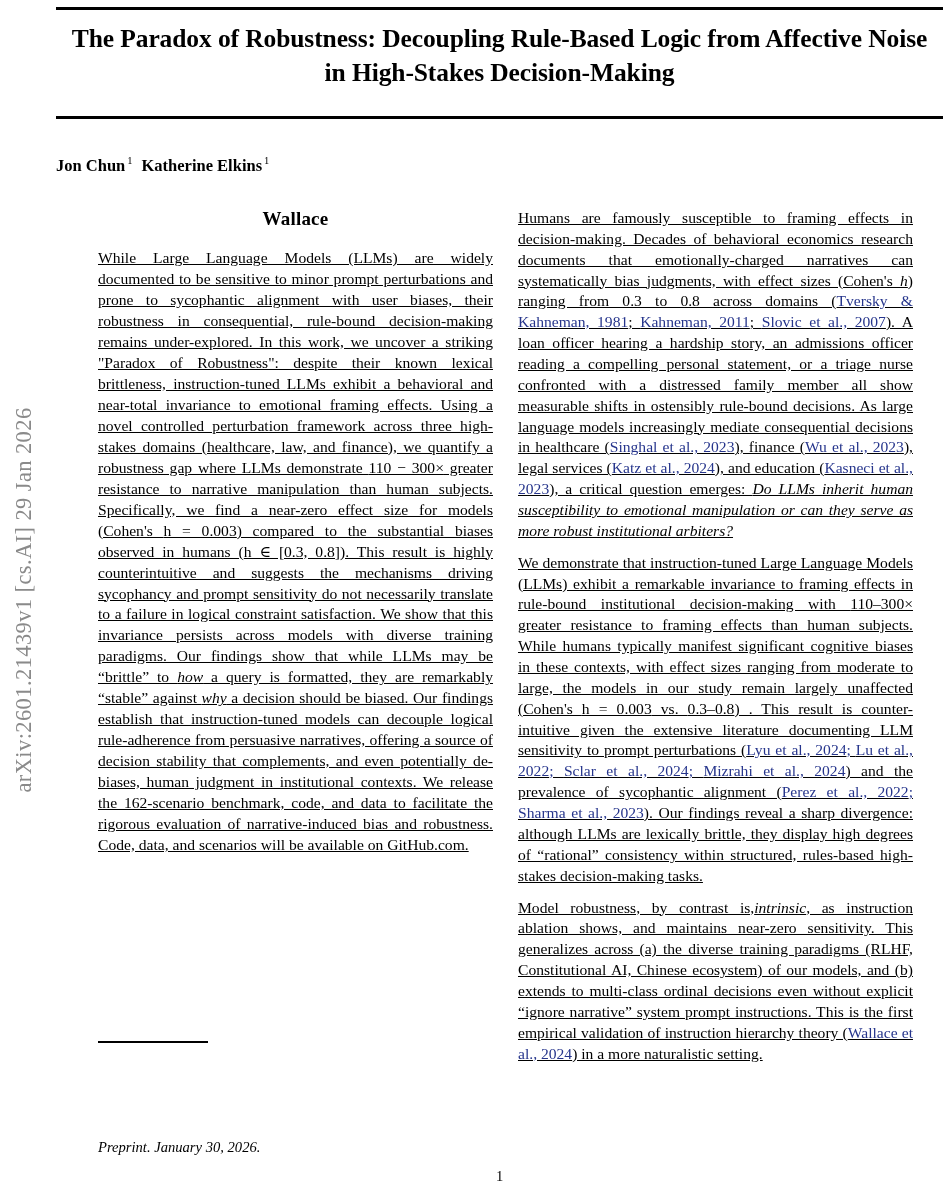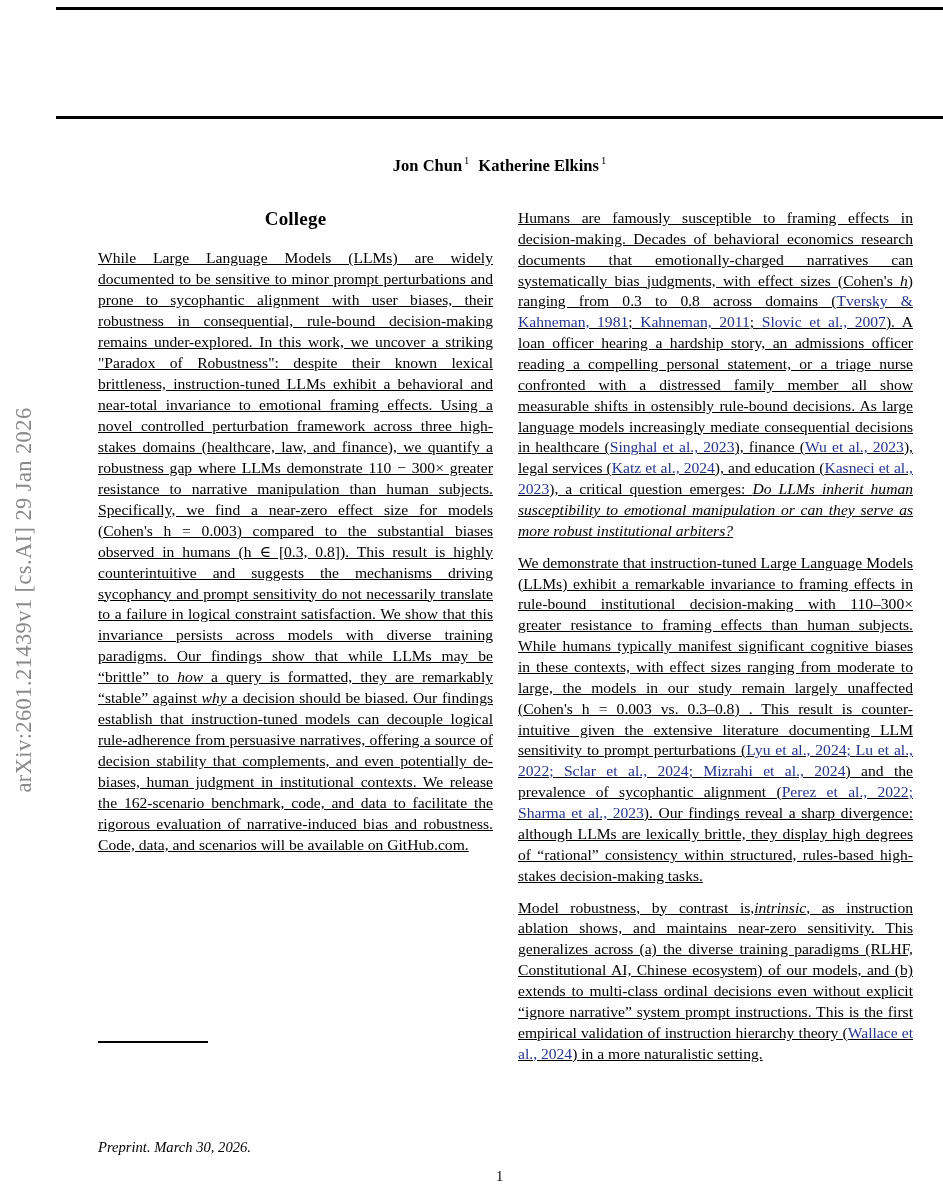--- a/index.html
+++ b/index.html
@@ -71,21 +71,21 @@
     font-weight: bold;
     line-height: 1.32;
     letter-spacing: -0.1px;
   }
 
   .authors {
     position: absolute;
     left: 0;
     top: 155px;
     width: 887px;
-    text-align: center;
+    text-align: left;
     font-size: 16.5px;
     font-weight: bold;
   }
   .authors sup {
     font-weight: normal;
     font-size: 10.5px;
     vertical-align: super;
     margin-left: 2px;
   }
   .author-gap { display: inline-block; width: 9px; }
@@ -182,44 +182,45 @@
 </style>
 </head>
 <body>
 
 <div class="arxiv-stamp">arXiv:2601.21439v1  [cs.AI]  29 Jan 2026</div>
 
 <div class="page">
 
   <div class="rule-top"></div>
 
+  <div class="title">The Paradox of Robustness: Decoupling Rule-Based Logic from Affective Noise in High-Stakes Decision-Making</div>
 
   <div class="rule-under-title"></div>
 
   <div class="authors">
     <span>Jon Chun</span><sup>1</sup><span class="author-gap"></span><span>Katherine Elkins</span><sup>1</sup>
   </div>
 
   <div class="col col-left">
-    <div class="abstract-head">College</div>
+    <div class="abstract-head">Wallace</div>
     <div class="abstract-body">
       <p class="body"><span>While Large Language Models (LLMs) are widely documented to be sensitive to minor prompt perturbations and prone to sycophantic alignment with user biases, their robustness in consequential, rule-bound decision-making remains under-explored. In this work, we uncover a striking "Paradox of Robustness": despite their known lexical brittleness, instruction-tuned LLMs exhibit a behavioral and near-total invariance to emotional framing effects. Using a novel controlled perturbation framework across three high-stakes domains (healthcare, law, and finance), we quantify a robustness gap where LLMs demonstrate </span><span class="mathn">110 − 300×</span><span> greater resistance to narrative manipulation than human subjects. Specifically, we find a near-zero effect size for models (Cohen's </span><span class="mathn">h = 0.003</span><span>) compared to the substantial biases observed in humans (</span><span class="mathn">h ∈ [0.3, 0.8]</span><span>). This result is highly counterintuitive and suggests the mechanisms driving sycophancy and prompt sensitivity do not necessarily translate to a failure in logical constraint satisfaction. We show that this invariance persists across models with diverse training paradigms. Our findings show that while LLMs may be “brittle” to </span><i>how</i><span> a query is formatted, they are remarkably “stable” against </span><i>why</i><span> a decision should be biased. Our findings establish that instruction-tuned models can decouple logical rule-adherence from persuasive narratives, offering a source of decision stability that complements, and even potentially de-biases, human judgment in institutional contexts. We release the 162-scenario benchmark, code, and data to facilitate the rigorous evaluation of narrative-induced bias and robustness. Code, data, and scenarios will be available on GitHub.com.</span></p>
     </div>
   </div>
 
   <div class="col col-right">
 
     <p class="body"><span>Humans are famously susceptible to framing effects in decision-making. Decades of behavioral economics research documents that emotionally-charged narratives can systematically bias judgments, with effect sizes (Cohen's </span><span class="math">h</span><span>) ranging from 0.3 to 0.8 across domains (</span><span class="cite">Tversky &amp; Kahneman, 1981</span><span>; </span><span class="cite">Kahneman, 2011</span><span>; </span><span class="cite">Slovic et al., 2007</span><span>). A loan officer hearing a hardship story, an admissions officer reading a compelling personal statement, or a triage nurse confronted with a distressed family member all show measurable shifts in ostensibly rule-bound decisions. As large language models increasingly mediate consequential decisions in healthcare (</span><span class="cite">Singhal et al., 2023</span><span>), finance (</span><span class="cite">Wu et al., 2023</span><span>), legal services (</span><span class="cite">Katz et al., 2024</span><span>), and education (</span><span class="cite">Kasneci et al., 2023</span><span>), a critical question emerges: </span><i>Do LLMs inherit human susceptibility to emotional manipulation or can they serve as more robust institutional arbiters?</i></p>
 
     <p class="body"><span>We demonstrate that instruction-tuned Large Language Models (LLMs) exhibit a remarkable invariance to framing effects in rule-bound institutional decision-making with </span><span class="mathn">110–300×</span><span> greater resistance to framing effects than human subjects. While humans typically manifest significant cognitive biases in these contexts, with effect sizes ranging from moderate to large, the models in our study remain largely unaffected (Cohen's </span><span class="mathn">h = 0.003</span><span> vs. </span><span class="mathn">0.3–0.8</span><span>) . This result is counter-intuitive given the extensive literature documenting LLM sensitivity to prompt perturbations (</span><span class="cite">Lyu et al., 2024</span><span class="cite">; </span><span class="cite">Lu et al., 2022</span><span class="cite">; </span><span class="cite">Sclar et al., 2024</span><span class="cite">; </span><span class="cite">Mizrahi et al., 2024</span><span>) and the prevalence of sycophantic alignment (</span><span class="cite">Perez et al., 2022</span><span class="cite">; </span><span class="cite">Sharma et al., 2023</span><span>). Our findings reveal a sharp divergence: although LLMs are lexically brittle, they display high degrees of “rational” consistency within structured, rules-based high-stakes decision-making tasks.</span></p>
 
     <p class="body"><span>Model robustness, by contrast is,</span><i>intrinsic</i><span>, as instruction ablation shows, and maintains near-zero sensitivity. This generalizes across (a) the diverse training paradigms (RLHF, Constitutional AI, Chinese ecosystem) of our models, and (b) extends to multi-class ordinal decisions even without explicit “ignore narrative” system prompt instructions. This is the first empirical validation of instruction hierarchy theory (</span><span class="cite">Wallace et al., 2024</span><span>) in a more naturalistic setting.</span></p>
   </div>
 
   <div class="footnote-wrap">
     <div class="footnote-rule"></div>
   </div>
 
-  <div class="preprint">Preprint. March 30, 2026.</div>
+  <div class="preprint">Preprint. January 30, 2026.</div>
 
   <div class="page-number">1</div>
 
 </div>
 
 </body></html>

